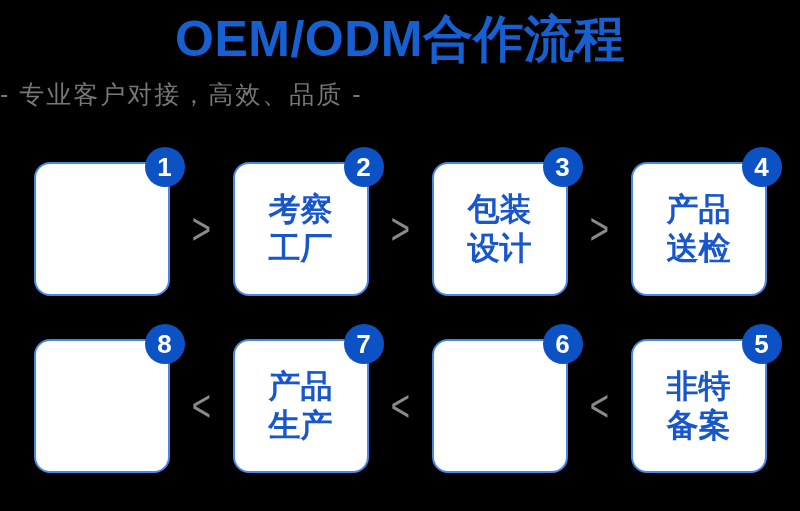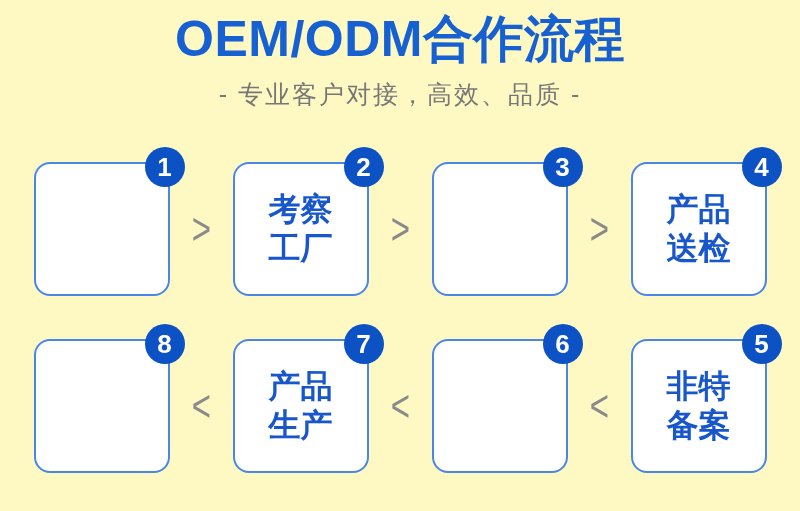--- a/index.html
+++ b/index.html
@@ -1,36 +1,35 @@
 <!DOCTYPE html>
 <html><head>
 <meta charset="utf-8">
 <style>
   html, body { margin: 0; padding: 0; background: #ffffff; }
   .canvas {
     width: 800px;
     height: 511px;
-    background: #fef9c3;
+    background: #000000;
     font-family: "Liberation Sans", sans-serif;
     position: relative;
     overflow: hidden;
     margin: 0 auto;
   }
   .page-title {
     padding-top: 10px;
     text-align: center;
     font-size: 50px;
     line-height: 58px;
     font-weight: bold;
     color: #1660d2;
     letter-spacing: 0.5px;
   }
   .page-subtitle {
     margin-top: 12px;
-    text-align: center;
     font-size: 25px;
     line-height: 29px;
     color: #777777;
     letter-spacing: 2px;
     font-weight: 400;
   }
   .flow-row {
     display: flex;
     justify-content: center;
     align-items: center;
@@ -104,20 +103,22 @@
     <div class="step-box">
       <span class="step-badge">2</span>
       <span class="step-label">考察
 工厂</span>
     </div>
 
     <div class="flow-arrow">&gt;</div>
 
     <div class="step-box">
       <span class="step-badge">3</span>
+      <span class="step-label">包装
+设计</span>
     </div>
 
     <div class="flow-arrow">&gt;</div>
 
     <div class="step-box">
       <span class="step-badge">4</span>
       <span class="step-label">产品
 送检</span>
     </div>
 

